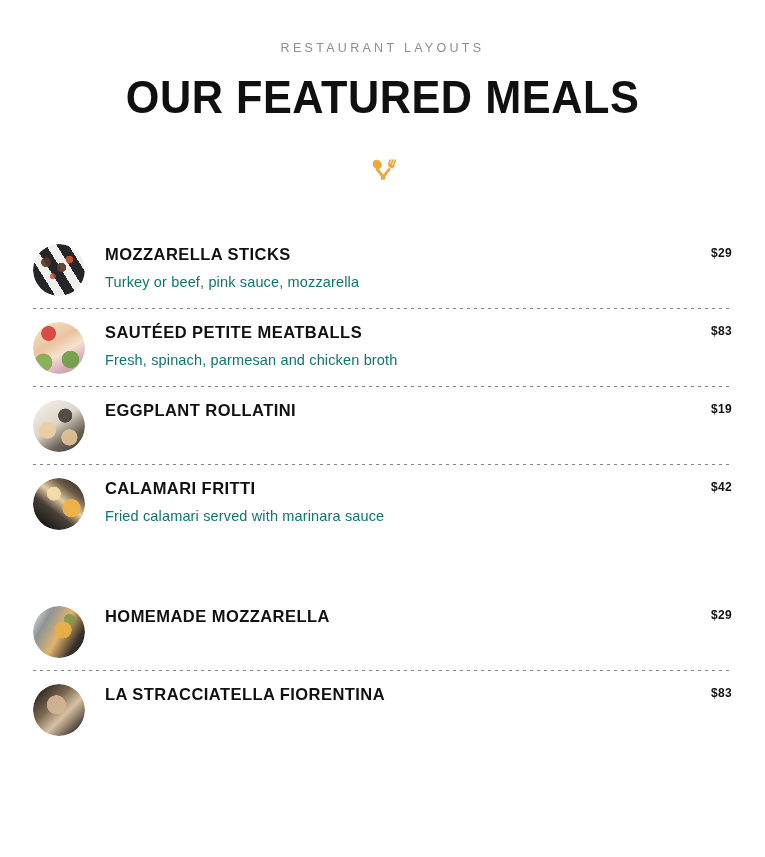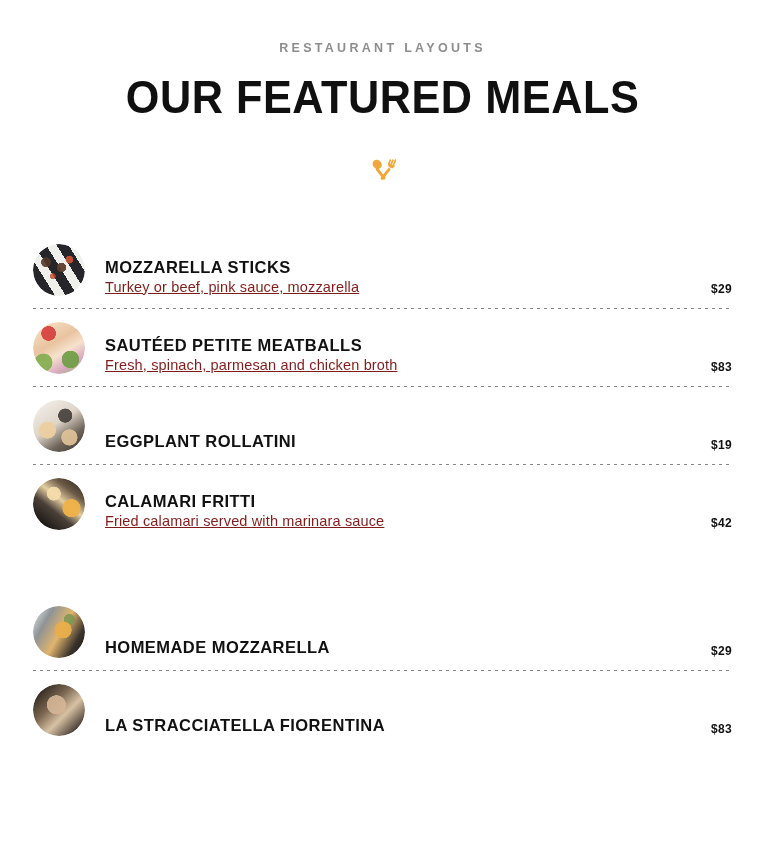--- a/index.html
+++ b/index.html
@@ -25,21 +25,21 @@
 
   
   .header {
     padding-top: 42px;
     text-align: center;
   }
 
   .eyebrow {
     font-family: "Liberation Sans Narrow", "Liberation Sans", sans-serif;
     font-size: 12.5px;
-    font-weight: 700;
+    font-weight: 400;
     letter-spacing: 3.3px;
     color: #8d8d8d;
     text-transform: uppercase;
     line-height: 1;
   }
 
   .headline {
     margin-top: 17px;
     font-family: "Liberation Sans Narrow", "Liberation Sans", sans-serif;
     font-size: 47px;
@@ -64,21 +64,21 @@
   
   .menu {
     margin-top: 44px;
     padding: 0 33px;
   }
 
   .menu-group + .menu-group { margin-top: 51px; }
 
   .menu-item {
     display: flex;
-    align-items: flex-end;
+    align-items: flex-start;
     padding: 11px 0 12px 0;
     min-height: 58px;
   }
 
   .thumb {
     flex: 0 0 auto;
     width: 52px;
     height: 52px;
     border-radius: 50%;
     margin-top: 2px;
@@ -106,28 +106,28 @@
     font-size: 16.5px;
     font-weight: 700;
     letter-spacing: 0.45px;
     text-transform: uppercase;
     color: #111111;
     line-height: 1.2;
     white-space: nowrap;
   }
 
   .item-desc {
+    margin-top: 8px;
     font-family: "Liberation Sans Narrow", "Liberation Sans", sans-serif;
     font-size: 14.5px;
     font-weight: 400;
-    color: #7f1d1d;
+    color: #0f766e;
     letter-spacing: 0.15px;
     line-height: 1.25;
     white-space: nowrap;
-    text-decoration: underline;
   }
 
   .item-price {
     flex: 0 0 auto;
     padding-top: 4px;
     font-family: "Liberation Sans Narrow", "Liberation Sans", sans-serif;
     font-size: 12px;
     font-weight: 700;
     color: #111111;
     letter-spacing: 0.3px;

